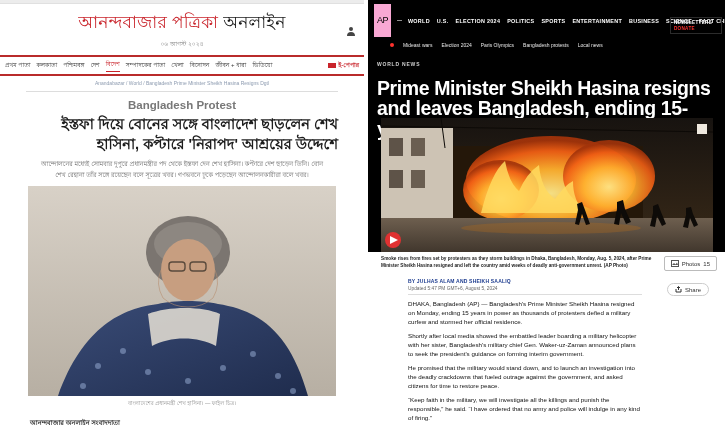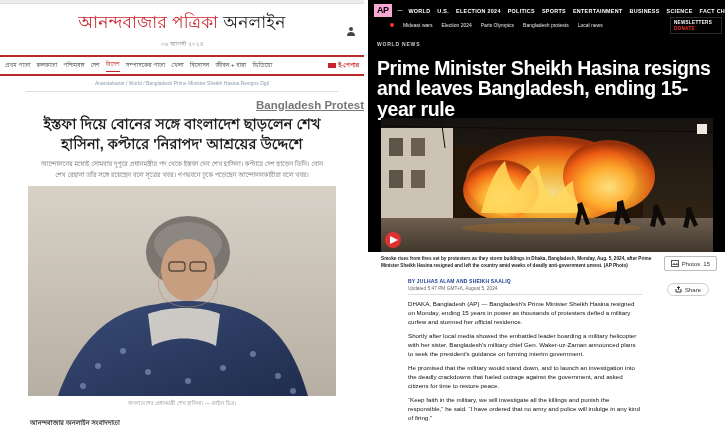--- a/index.html
+++ b/index.html
@@ -18,32 +18,32 @@
   .aba-user .head { width:4px; height:4px; border-radius:50%; background:#444; margin:0 auto; }
   .aba-user .torso { width:8px; height:4px; border-radius:4px 4px 0 0; background:#444; margin-top:1px; }
   .aba-nav { margin-top:5px; border-top:2px solid #b92b2b; border-bottom:2px solid #b92b2b;
              display:flex; align-items:center; gap:6px; padding:2px 5px; font-size:6px; color:#3a3a3a; white-space:nowrap; }
   .aba-nav span { cursor:pointer; }
   .aba-nav .active { color:#c9242b; border-bottom:1.5px solid #c9242b; padding-bottom:1px; }
   .aba-live { margin-left:auto; color:#c9242b; font-weight:bold; display:flex; align-items:center; gap:2px; }
   .aba-live .flag { width:8px; height:5px; background:#c9242b; display:inline-block; }
   .aba-breadcrumb { text-align:center; font-size:5px; color:#8d9bb0; margin-top:4px; }
   .aba-hr { border-bottom:1px solid #ddd; margin:5px 26px 0; }
-  .aba-section { text-align:right; color:#787878; font-weight:bold; font-size:11.5px; margin-top:7px;text-decoration:underline; }
-  .aba-headline { text-align:center; font-weight:bold; font-size:14.5px; color:#1c1c1c; line-height:1.4; padding:3px 26px 0; }
+  .aba-section { text-align:center; color:#787878; font-weight:bold; font-size:11.5px; margin-top:7px; }
+  .aba-headline { text-align:right; font-weight:bold; font-size:14.5px; color:#1c1c1c; line-height:1.4; padding:3px 26px 0; }
   .aba-summary { text-align:center; font-size:6.4px; color:#6b6b6b; line-height:1.8; padding:3px 36px 0; }
   .aba-photo { width:308px; height:210px; margin:5px auto 0; display:block; background:#cfc8bd; }
   .aba-caption { text-align:center; font-size:5.4px; color:#8a8a8a; margin-top:4px; }
   .aba-author { font-size:6.6px; font-weight:bold; color:#333; margin:9px 0 0 30px; }
 
   
   .ap-page { width:357px; height:425px; margin-left:4px; background:#fff; position:relative; flex:0 0 auto; }
   .ap-black { background:#000; height:252px; position:relative; }
   .ap-topbar { display:flex; align-items:center; gap:6px; padding:4px 6px 0 6px; }
-  .ap-logo { background:#f9a8d4; color:#000; font-weight:700; font-size:9px; line-height:1; padding:2px 3px; letter-spacing:-0.5px; }
+  .ap-logo { background:#f9a8d4; color:#000; font-weight:400; font-size:9px; line-height:1; padding:12px 3px; letter-spacing:-0.5px; }
   .ap-menu { color:#fff; font-size:7px; line-height:1; cursor:pointer; }
   .ap-nav1 { display:flex; gap:7px; font-size:5.4px; font-weight:bold; color:#fff; letter-spacing:0.3px; white-space:nowrap; }
   .ap-nav1 span { cursor:pointer; }
   .ap-nav2 { display:flex; align-items:center; gap:9px; font-size:5px; color:#e8e8e8; margin:5px 0 0 22px; white-space:nowrap; }
   .ap-nav2 span { cursor:pointer; }
   .ap-dot { width:4px; height:4px; border-radius:50%; background:#ff322e; flex:0 0 auto; }
   .ap-actions { position:absolute; right:3px; top:17px; width:52px; border:1px solid #2c2c2c; padding:2px 3px; }
   .ap-actions .l1 { font-size:4.6px; color:#fff; font-weight:bold; letter-spacing:0.3px; }
   .ap-actions .l2 { font-size:4.6px; color:#ff322e; font-weight:bold; letter-spacing:0.3px; margin-top:1px; }
   .ap-tag { margin:13px 0 0 9px; font-size:5px; color:#cfcfcf; letter-spacing:0.8px; font-weight:bold; }

